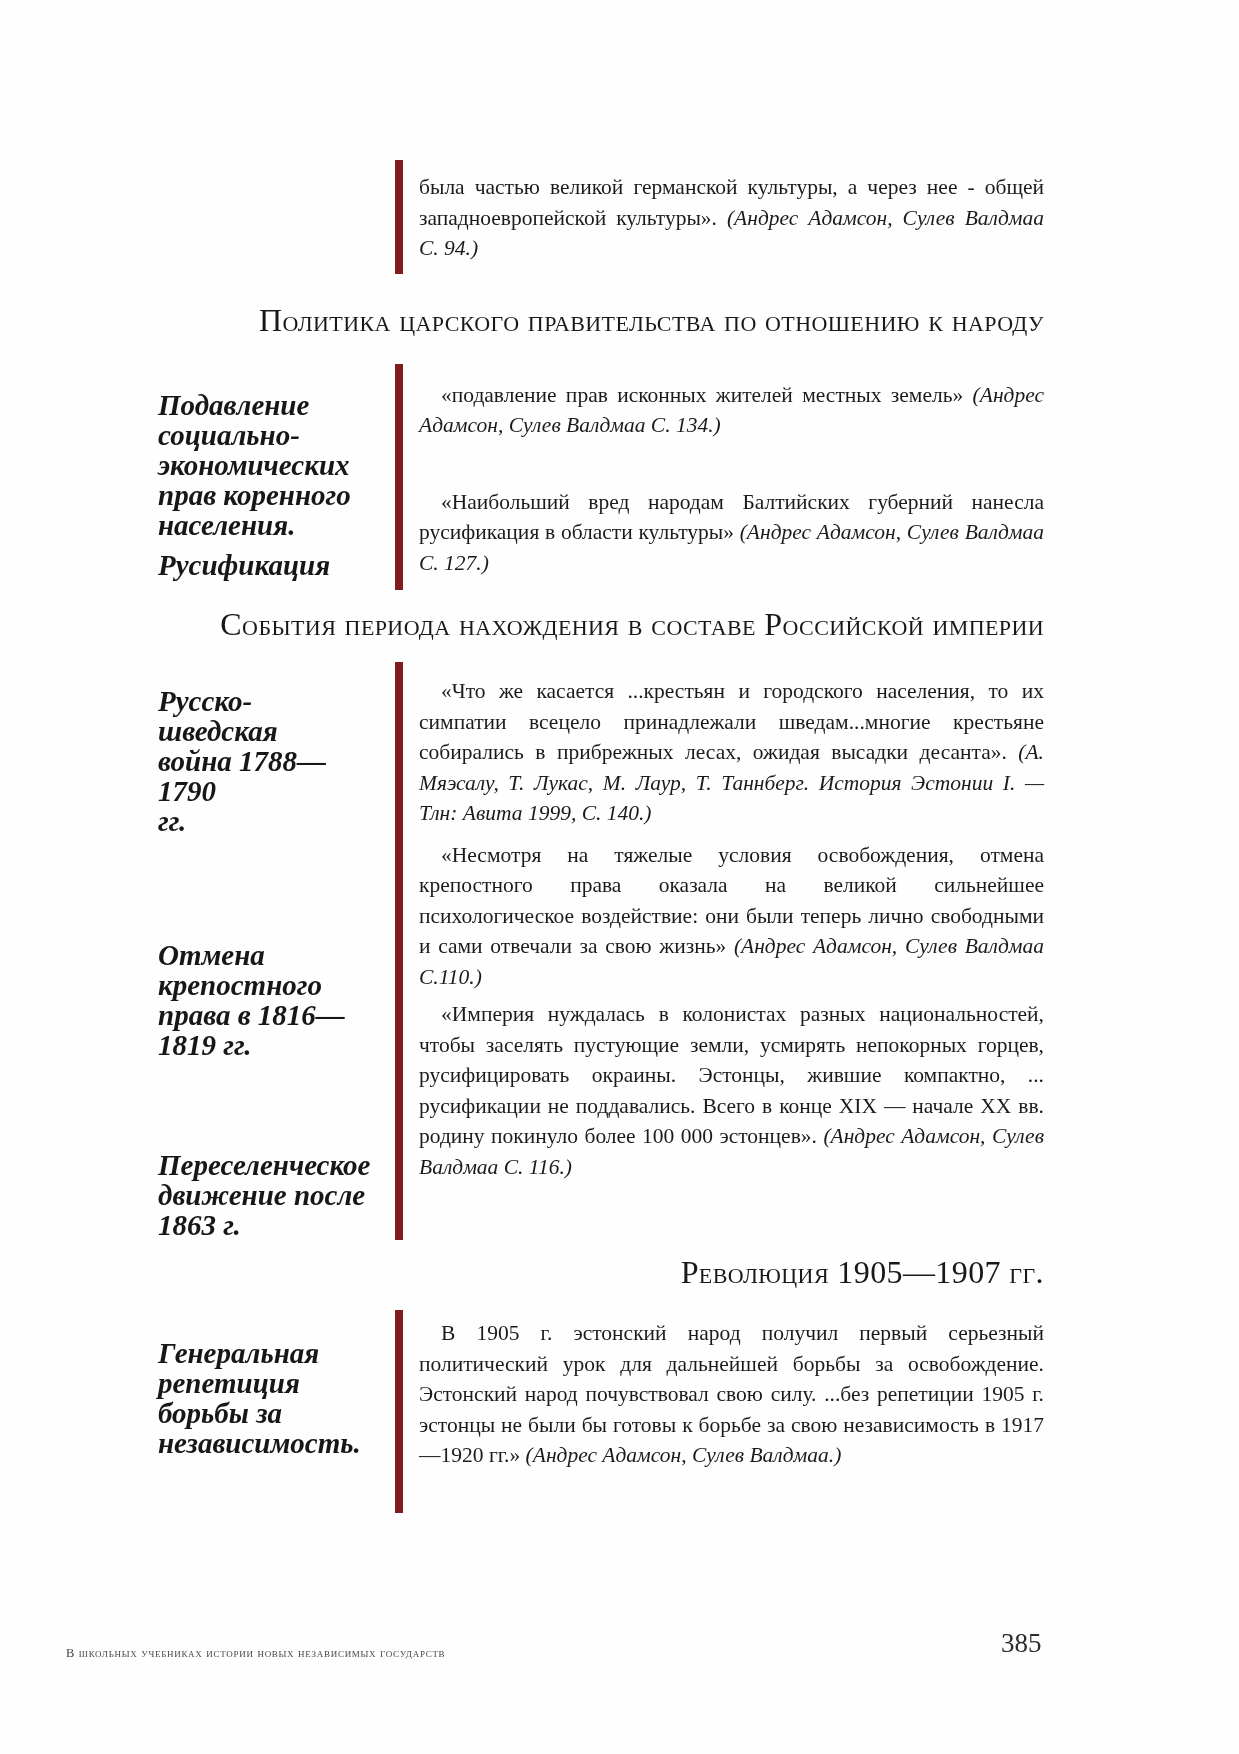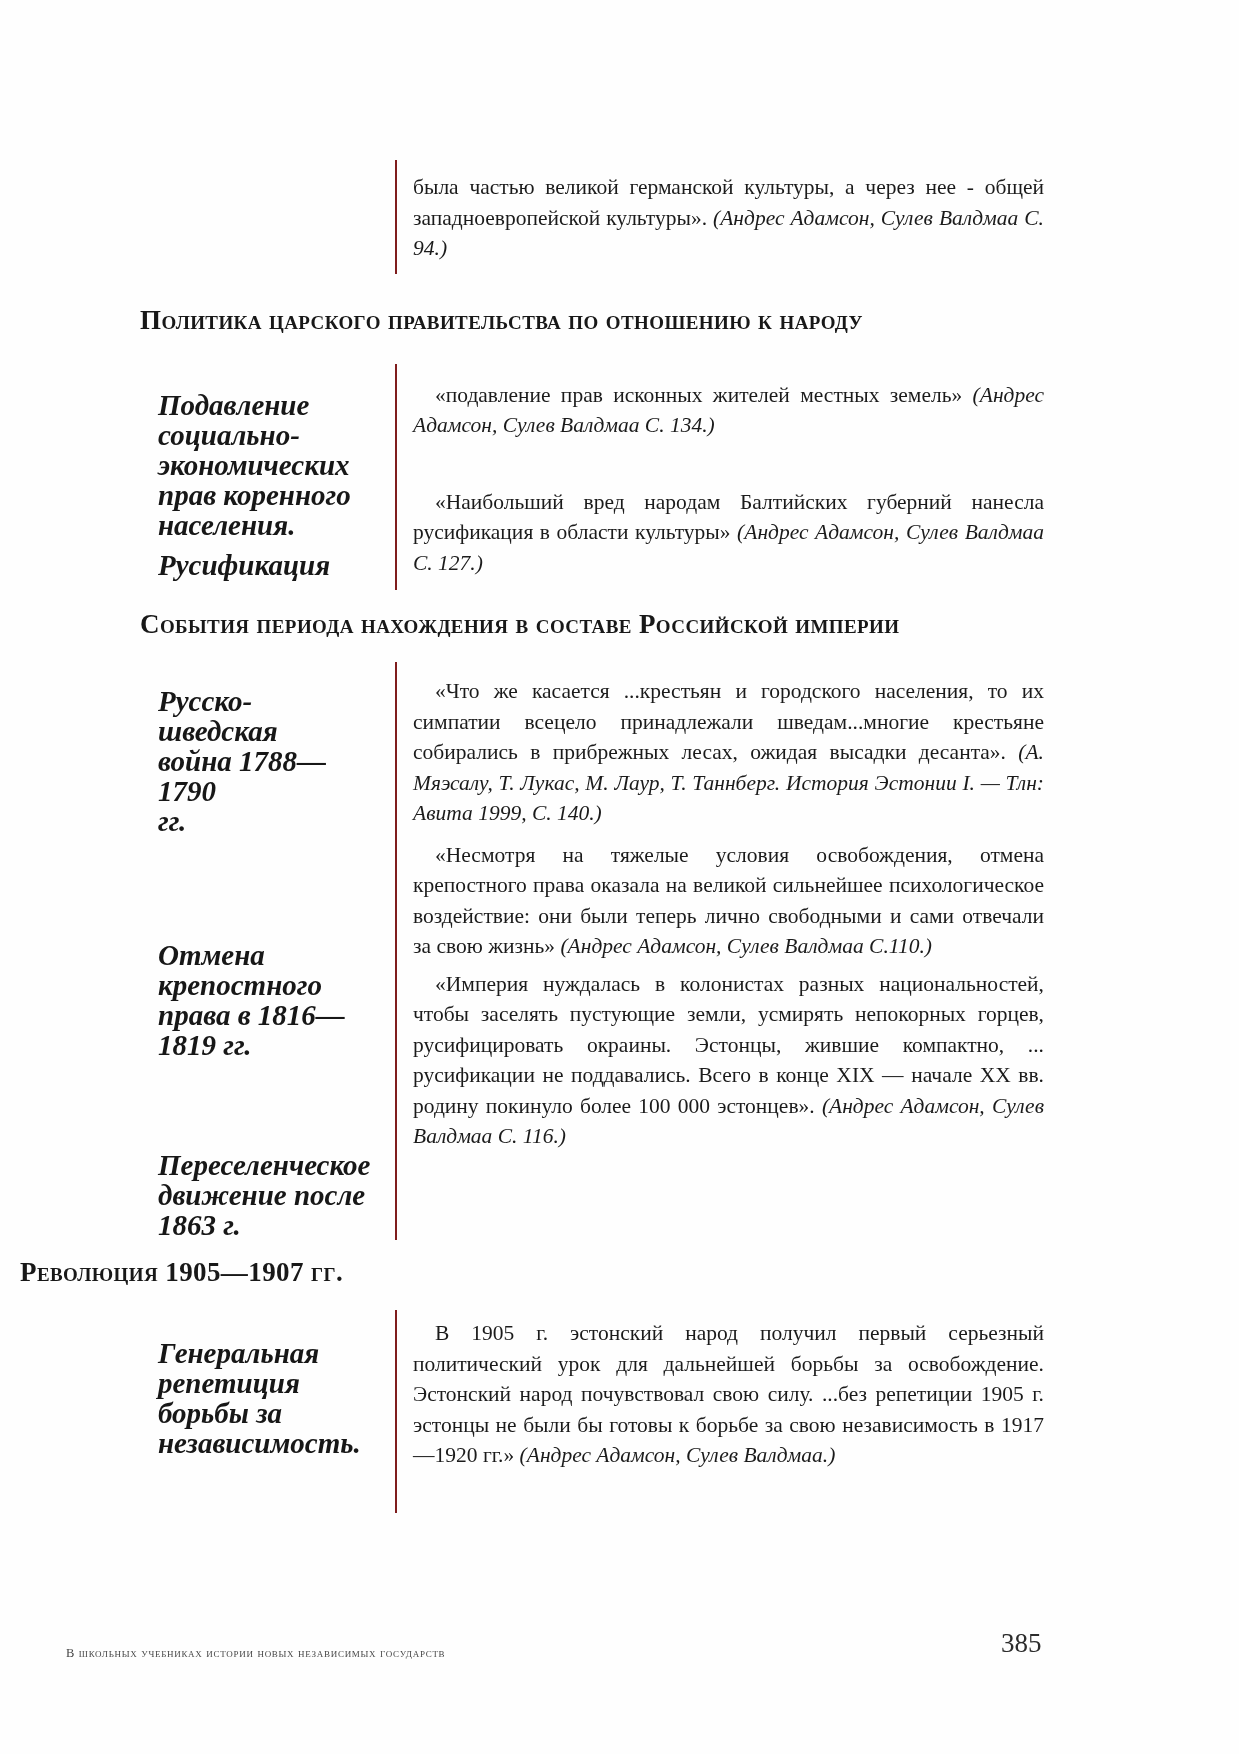--- a/index.html
+++ b/index.html
@@ -7,36 +7,36 @@
     position:relative;
     width:1239px;height:1754px;
     background:#fefefe;
     font-family:"Liberation Serif","DejaVu Serif",serif;
     color:#1c1c1c;
     overflow:hidden;
   }
   
   .sec{display:flex;margin-left:140px;margin-right:195px;}
   .labels{width:255px;flex-shrink:0;box-sizing:border-box;padding-left:18px;padding-right:24px;}
-  .quotes{flex:1;border-left:2px solid #7f1d1d;padding-left:16px;box-sizing:border-box;}
+  .quotes{flex:1;border-left:8px solid #7f1d1d;padding-left:16px;box-sizing:border-box;}
   .label{
     font-weight:bold;font-style:italic;
     font-size:29px;line-height:30px;
     white-space:pre-line;margin:0;color:#171717;
   }
   .q{
     margin:0;text-align:justify;text-indent:22px;
     font-size:21.5px;line-height:30.5px;color:#1b1b1b;
   }
   .q .cite{font-style:italic;}
   .q.noindent{text-indent:0;}
   .h{
-    font-variant:small-caps;font-weight:bold;
-    font-size:27px;line-height:32px;letter-spacing:0.4px;
-    margin:0 195px 0 140px;color:#181818;
+    font-variant:small-caps;font-weight:normal;
+    font-size:32px;line-height:32px;letter-spacing:0.4px;
+    margin:0 195px 0 140px;color:#181818;text-align:right;
   }
   
   .intro{margin-top:160px;}
   .intro .quotes{padding-top:12px;padding-bottom:10px;}
   
   .h1{margin-top:30px;}
   .sec1{margin-top:28px;}
   .sec1 .quotes{padding-top:16px;padding-bottom:12px;}
   .sec1 .q + .q{margin-top:46px;}
   .sec1 .labels{padding-top:26px;}

